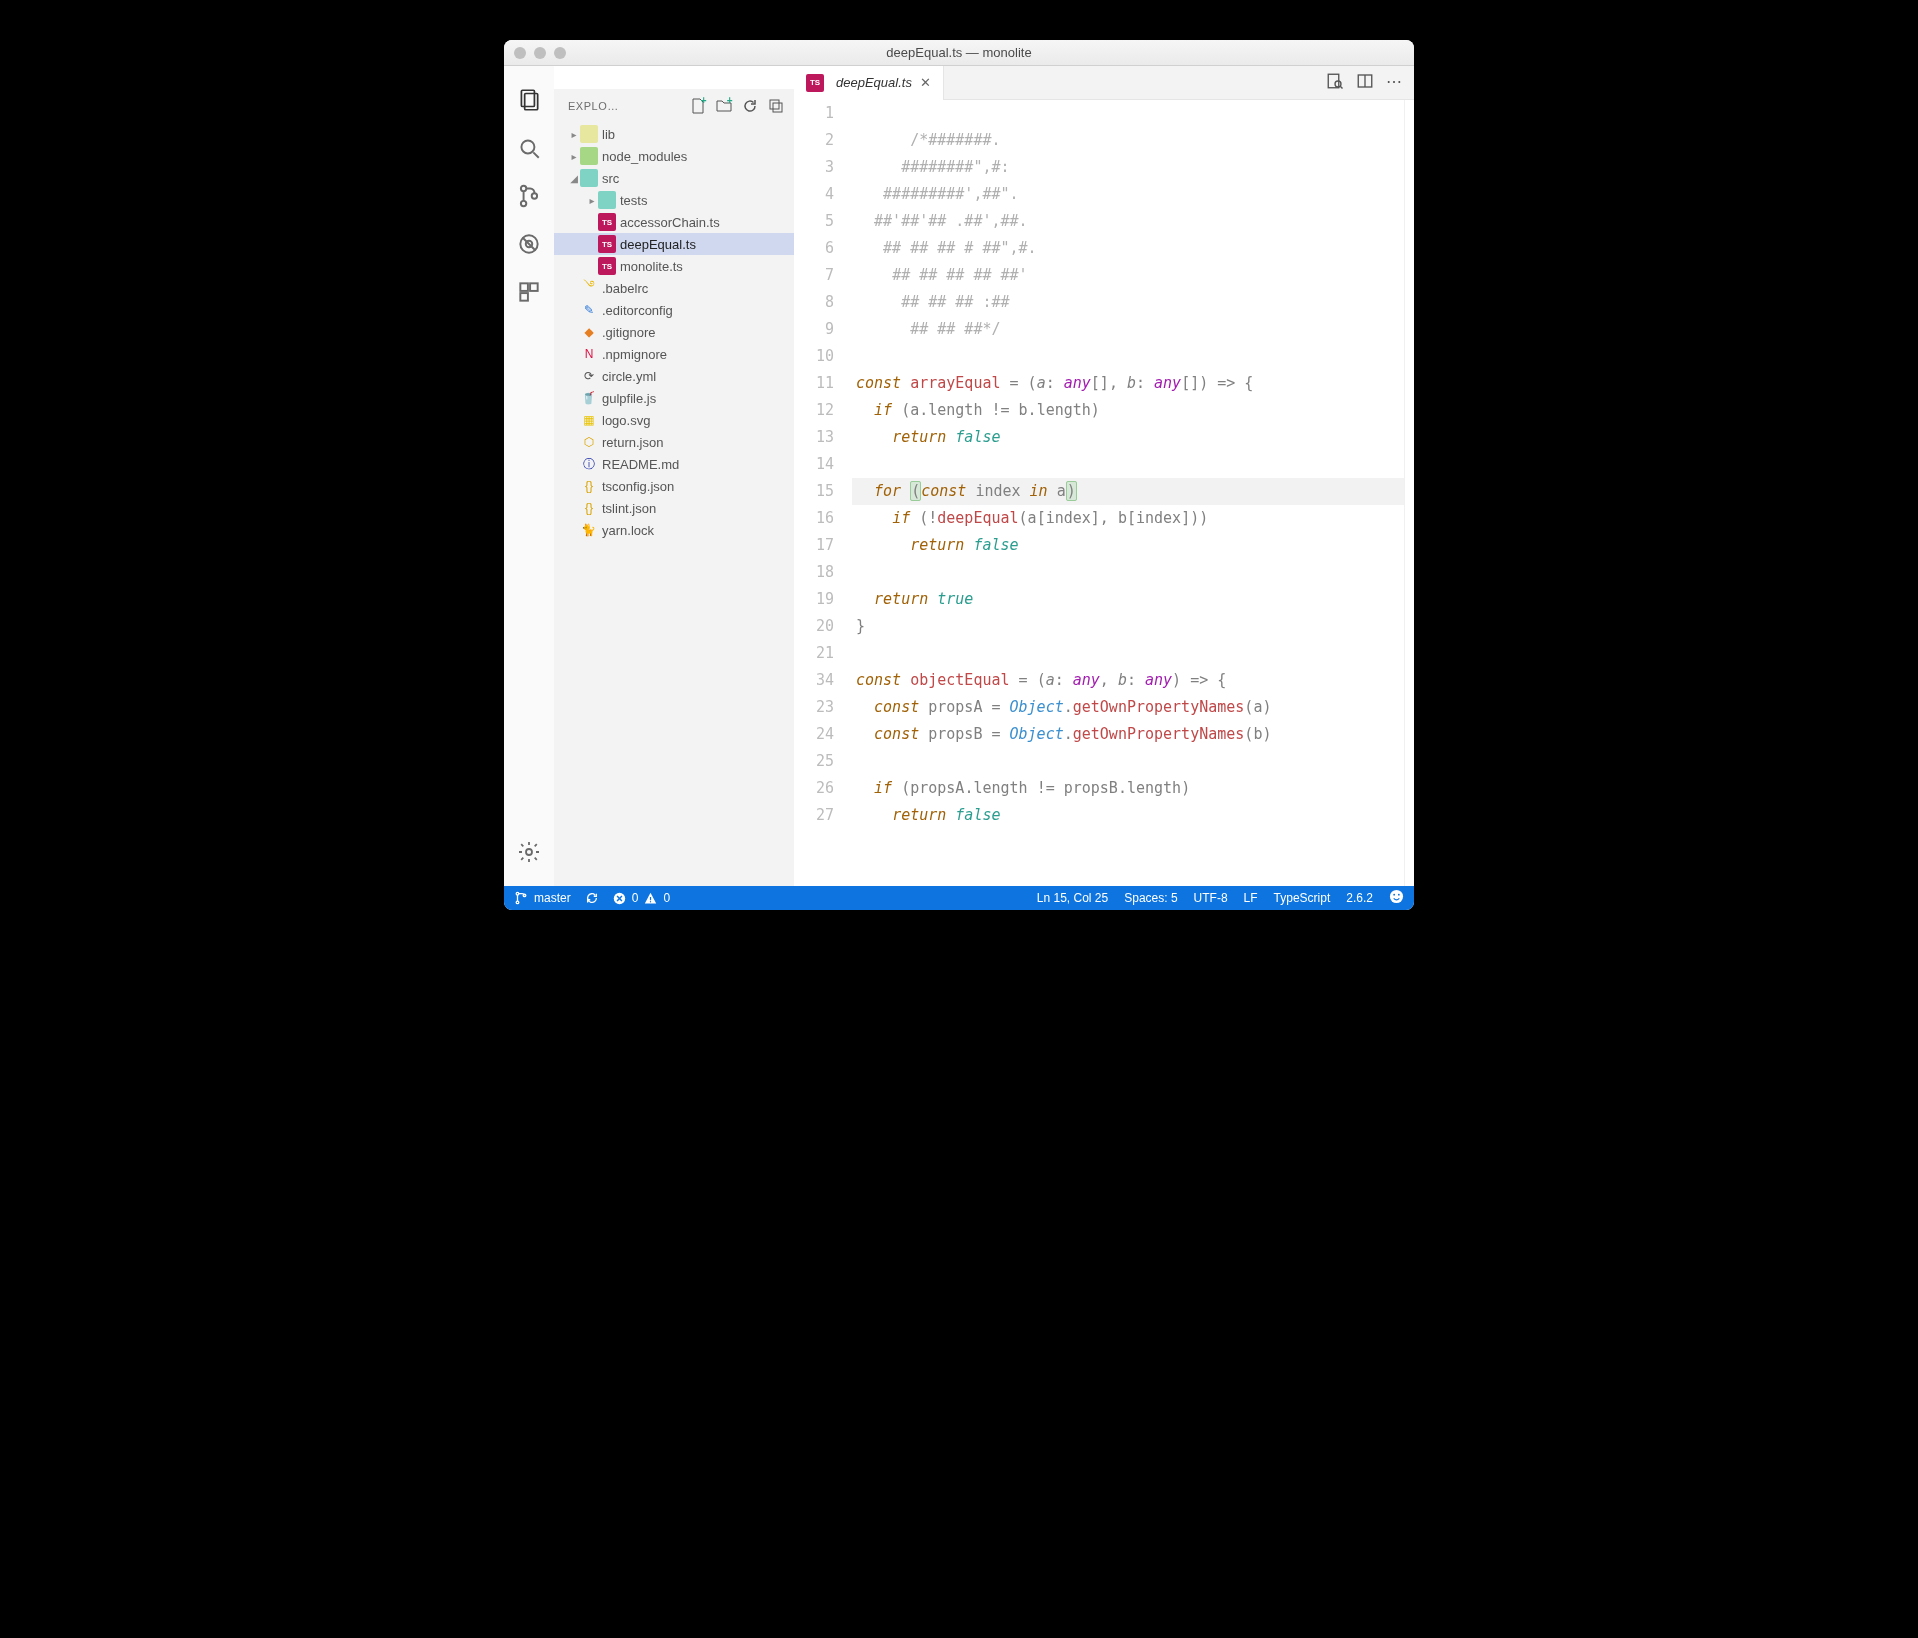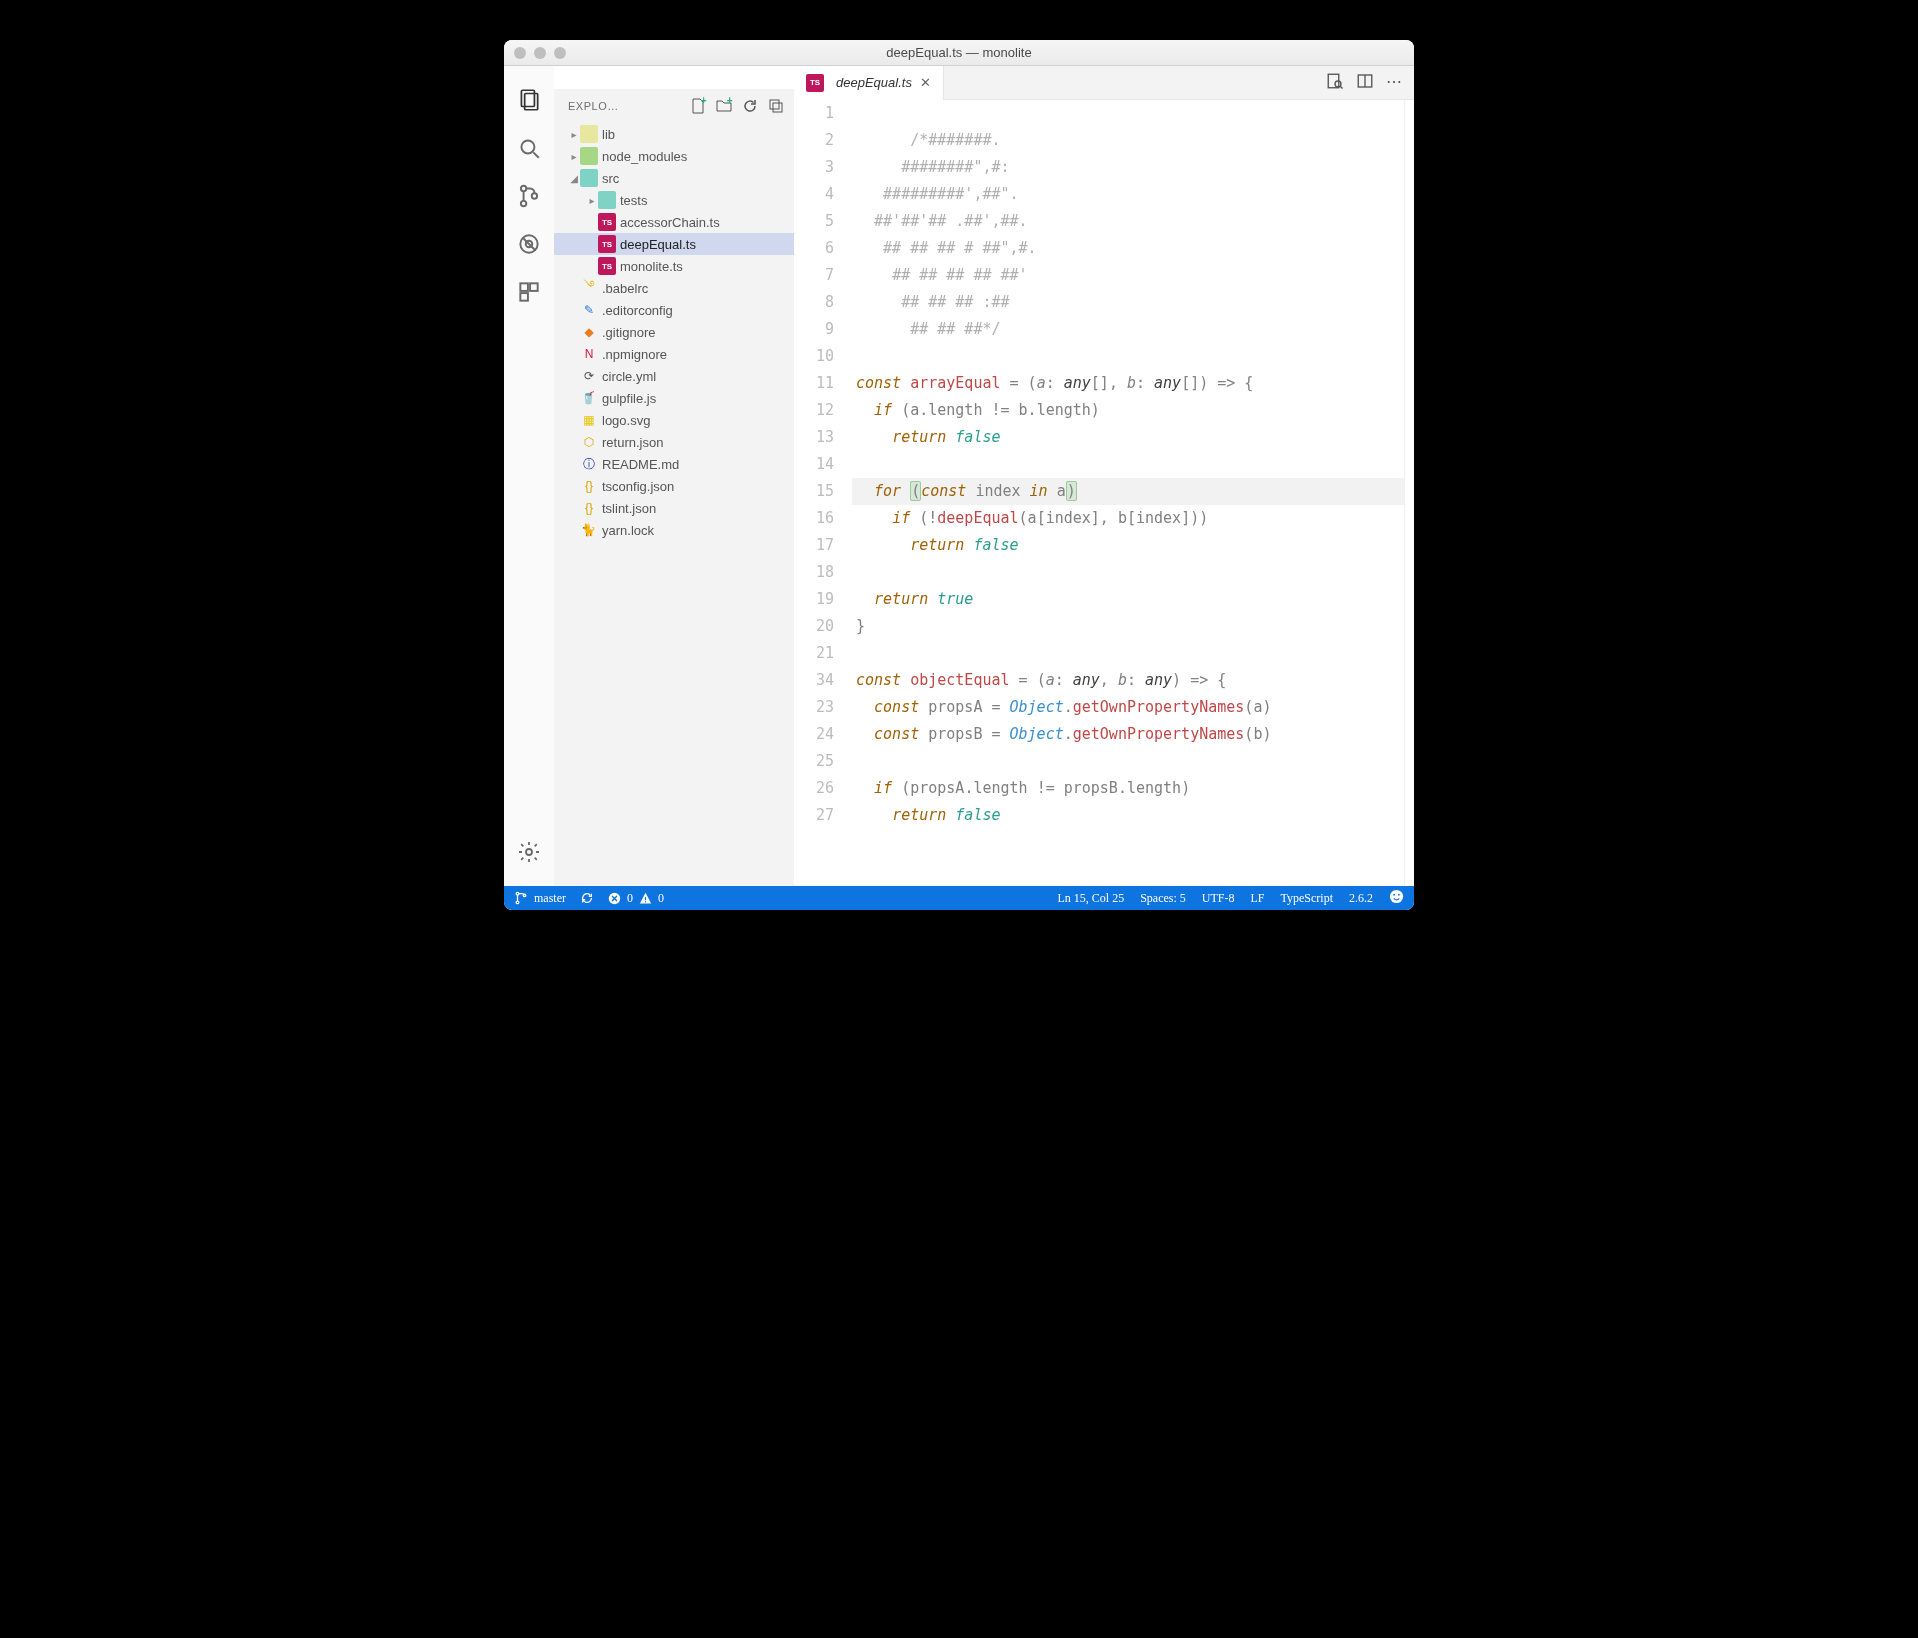--- a/index.html
+++ b/index.html
@@ -160,21 +160,21 @@
     flex: 1;
     white-space: pre;
     color: #808080;
     position: relative;
   }
   .code .line { position: relative; padding-left: 4px; }
   .line.hl { background: #f2f2f2; }
   .line.hl .bracket { background:#d8e8d8; border:1px solid #9c9; border-radius:2px; }
   .kw { color:#a16207; font-style:italic; }
   .fn { color:#c04848;text-align:center; }
-  .type { color:#404040; font-style:italic; }
+  .type { color:#a21caf; font-style:italic; }
   .param { color:#808080; font-style:italic; }
   .punct { color:#808080; }
   .bool { color:#2a9d8f; font-style:italic; }
   .obj { color:#3a8fcf; font-style:italic; }
   .prop { color:#c04848; }
   .cmt { color:#b0b0b0; }
   .op { color:#808080; }
   .minimap {
     width: 10px;
     background: #fff;
@@ -183,21 +183,20 @@
   
   .statusbar {
     height: 24px;
     background: #0d74e0;
     color: #fff;
     display: flex;
     align-items: center;
     font-size: 12px;
     padding: 0 10px;
     gap: 14px;
-    font-family: Liberation Serif, serif;
   }
   .statusbar .group { display:flex; align-items:center; gap:6px; }
   .statusbar .right { margin-left:auto; display:flex; gap:16px; align-items:center; }
   .sicon { display:inline-flex; }
 </style>
 </head>
 <body>
 
 <div class="window">
 

